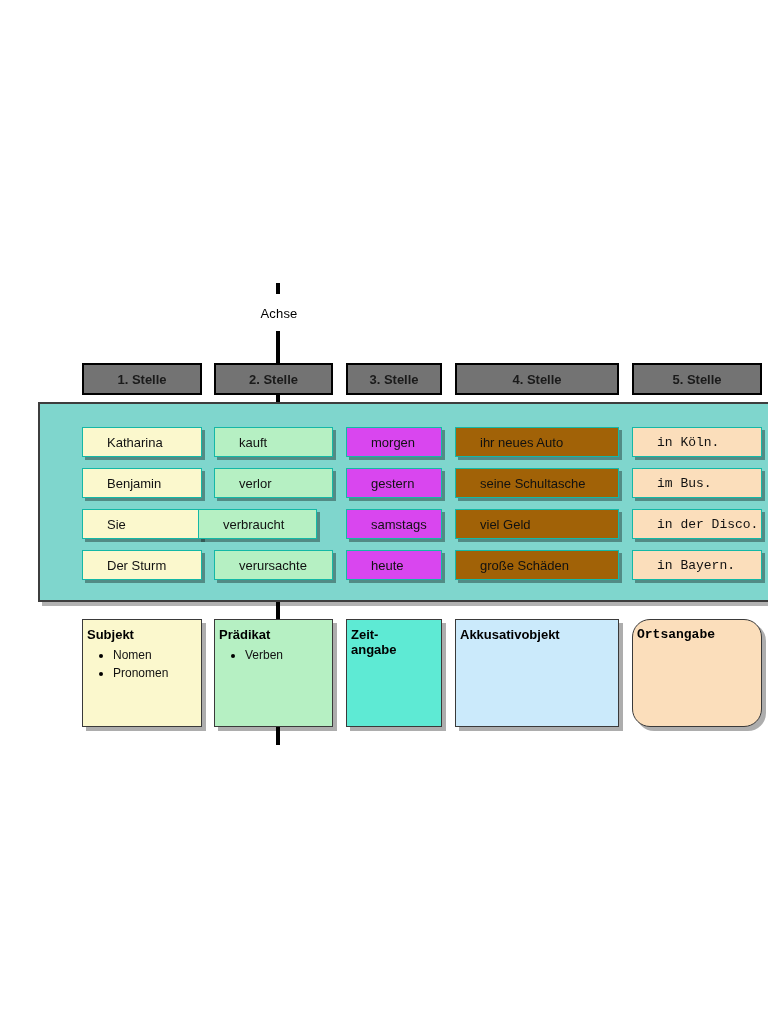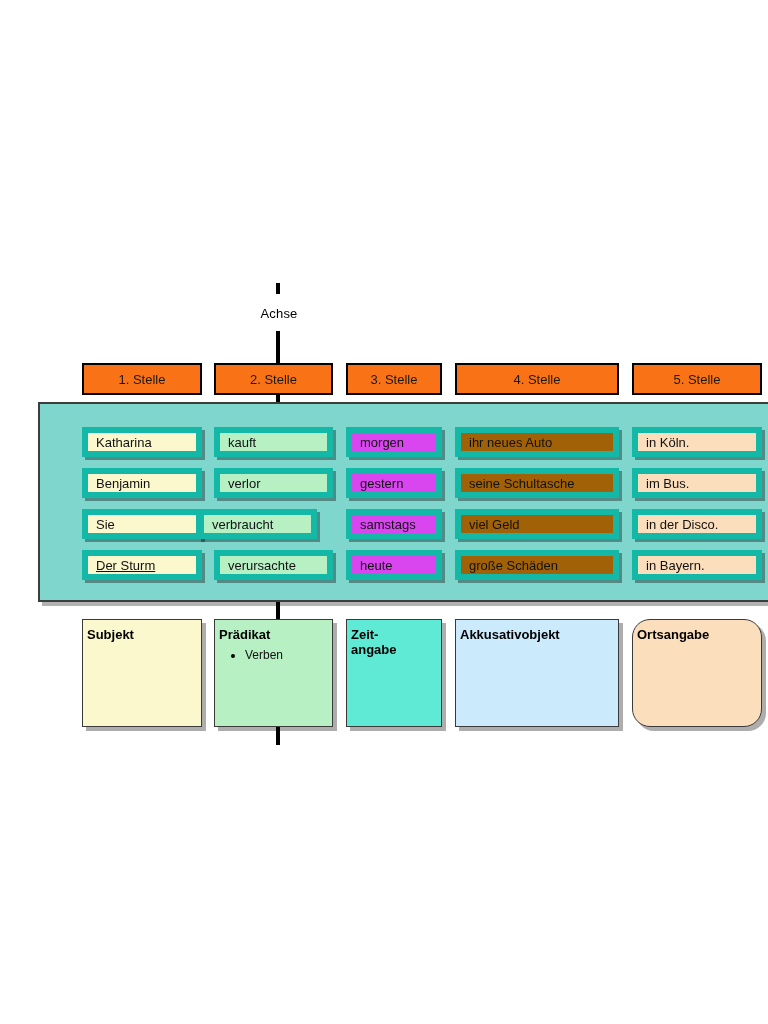--- a/index.html
+++ b/index.html
@@ -37,61 +37,62 @@
     left: 242px; top: 331px;
     width: 4px; height: 414px;
     background: #000;
   }
 
   
   .stelle {
     position: absolute;
     top: 363px;
     height: 32px;
-    background: #f97316;
+    background: #737373;
     border: 2px solid #000000;
     display: flex;
     align-items: center;
     justify-content: center;
     font-size: 13px;
     color: #1a1a1a;
     z-index: 3;
+    font-weight: bold;
   }
 
   
   .teal-panel {
     position: absolute;
     left: 4px; top: 402px;
     width: 754px; height: 200px;
     background: #7fd6cd;
     border: 2px solid #3d3d3d;
     box-shadow: 4px 4px 0 rgba(0,0,0,0.30);
     z-index: 1;
   }
 
   
   .cell {
     position: absolute;
     height: 30px;
-    border: 6px solid #14b8a6;
+    border: 1px solid #14b8a6;
     display: flex;
     align-items: center;
-    padding-left: 8px;
+    padding-left: 24px;
     font-size: 13px;
     color: #111;
     box-shadow: 3px 3px 0 rgba(0,0,0,0.35);
     z-index: 2;
     white-space: nowrap;
     overflow: hidden;
   }
   .c-subj { background: #fbf8cd; }
   .c-pred { background: #b6f0c3; }
   .c-zeit { background: #d946ef; }
   .c-akk  { background: #a16207; }
-  .c-ort  { background: #fbdebb; }
+  .c-ort  { background: #fbdebb; font-family: Liberation Mono, monospace; }
 
   
   .legend {
     position: absolute;
     top: 619px;
     height: 108px;
     border: 1px solid #3a3a3a;
     box-shadow: 4px 4px 0 rgba(0,0,0,0.32);
     z-index: 4;
     padding-top: 7px;
@@ -152,29 +153,33 @@
       <div class="cell c-subj" style="left: 48px; width: 120px; top: 468px;">Benjamin</div>
       <div class="cell c-pred" style="left: 180px; width: 119px; top: 468px;">verlor</div>
       <div class="cell c-zeit" style="left: 312px; width: 96px; top: 468px;">gestern</div>
       <div class="cell c-akk" style="left: 421px; width: 164px; top: 468px;">seine Schultasche</div>
       <div class="cell c-ort" style="left: 598px; width: 130px; top: 468px;">im Bus.</div>
       <div class="cell c-subj" style="left: 48px; width: 120px; top: 509px;">Sie</div>
       <div class="cell c-pred" style="left: 164px; width: 119px; top: 509px;">verbraucht</div>
       <div class="cell c-zeit" style="left: 312px; width: 96px; top: 509px;">samstags</div>
       <div class="cell c-akk" style="left: 421px; width: 164px; top: 509px;">viel Geld</div>
       <div class="cell c-ort" style="left: 598px; width: 130px; top: 509px;">in der Disco.</div>
-      <div class="cell c-subj" style="left: 48px; width: 120px; top: 550px; text-decoration: underline;">Der Sturm</div>
+      <div class="cell c-subj" style="left: 48px; width: 120px; top: 550px;">Der Sturm</div>
       <div class="cell c-pred" style="left: 180px; width: 119px; top: 550px;">verursachte</div>
       <div class="cell c-zeit" style="left: 312px; width: 96px; top: 550px;">heute</div>
       <div class="cell c-akk" style="left: 421px; width: 164px; top: 550px;">große Schäden</div>
       <div class="cell c-ort" style="left: 598px; width: 130px; top: 550px;">in Bayern.</div>
     </div>
   <div id="legends">
       <div class="legend c-subj" style="left: 48px; width: 120px; background: rgb(251, 248, 205);">
         <div class="legend-title">Subjekt</div>
+        <ul class="legend-list">
+          <li>Nomen</li>
+          <li>Pronomen</li>
+        </ul>
       </div>
       <div class="legend c-pred" style="left: 180px; width: 119px; background: rgb(182, 240, 195);">
         <div class="legend-title">Prädikat</div>
         <ul class="legend-list">
           <li>Verben</li>
         </ul>
       </div>
       <div class="legend c-zeit" style="left: 312px; width: 96px; background: #5eead4;">
         <div class="legend-title">Zeit-<br>angabe</div>
       </div>

